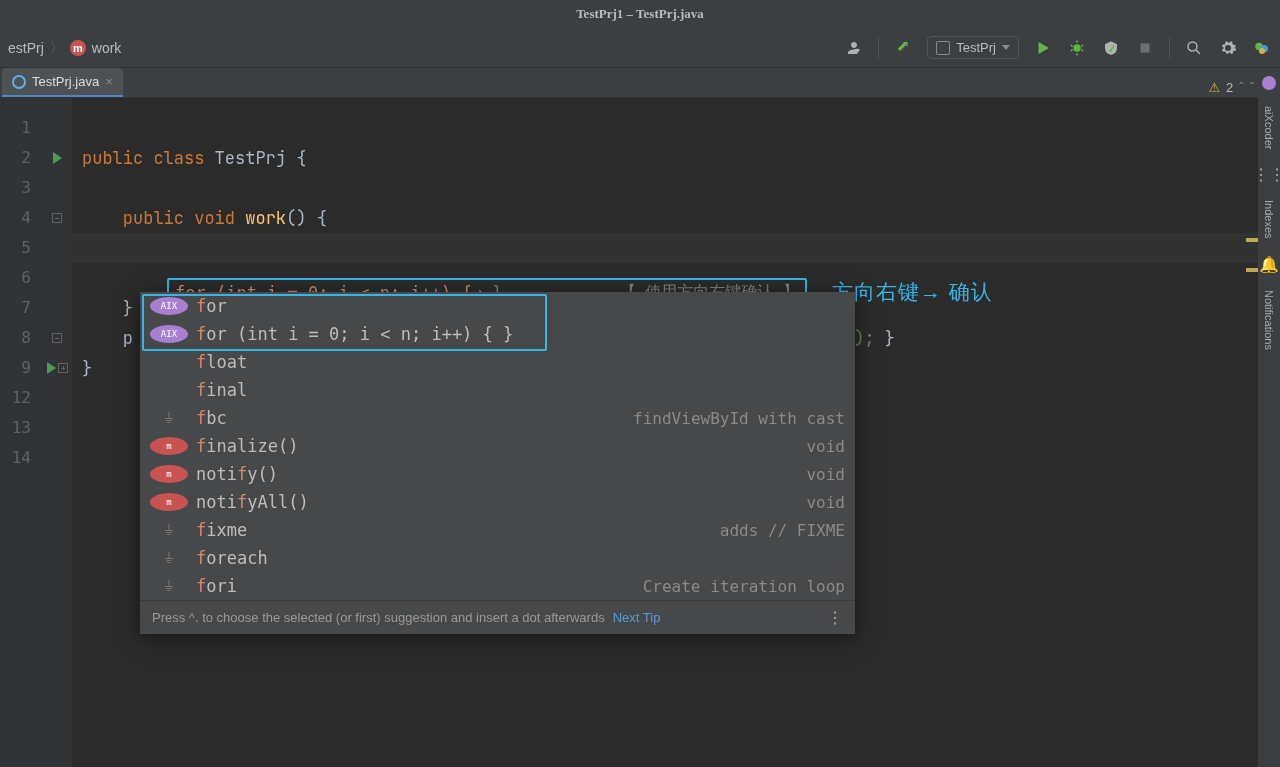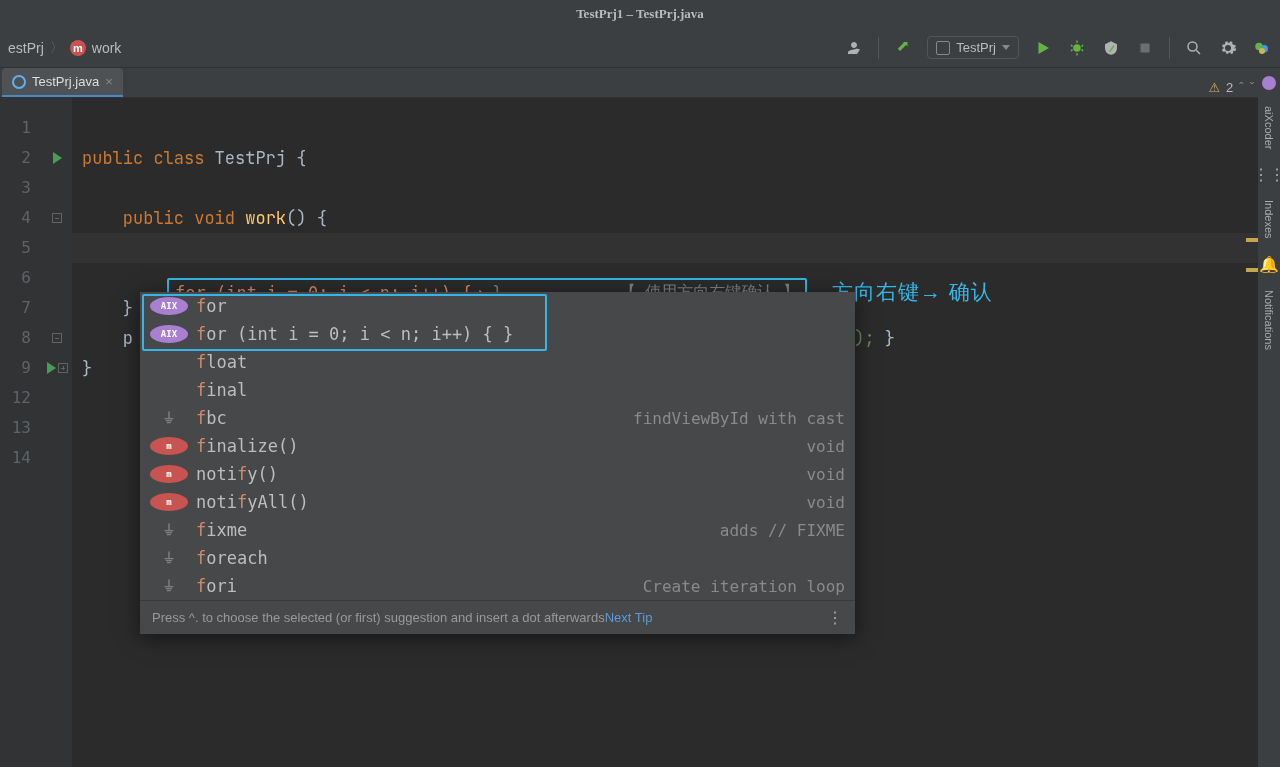--- a/index.html
+++ b/index.html
@@ -78,31 +78,31 @@
 .popup {
   position: absolute; left: 140px; top: 292px;
   width: 715px; background: #46484a;
   box-shadow: 0 4px 20px rgba(0,0,0,0.5);
   font-family: monospace; font-size: 17px;
 }
 .popup .item {
   height: 28px; display: flex; align-items: center;
   padding: 0 10px; gap: 8px;
 }
-.popup .item .icon { width: 38px; height: 18px; border-radius: 50%; display: inline-flex; align-items: center; justify-content: center; font-size: 9px; color: #fff; font-weight: bold; flex-shrink: 0; }
+.popup .item .icon { width: 38px; height: 18px; border-radius: 50%; display: inline-flex; align-items: center; justify-content: center; font-size: 9px; color: #fff; font-weight: normal; flex-shrink: 0; }
 .popup .item .icon.aix { background: #a87fd1; }
 .popup .item .icon.m { background: #c75450; }
 .popup .item .icon.t { color: #808080; background: transparent; font-size: 14px; }
 .popup .item .label { flex: 0 0 auto; }
 .popup .item .prefix { color: #d08b6b; }
 .popup .item .rest { color: #bdbdbd; }
 .popup .item .hint { margin-left: auto; color: #8a8a8a; font-size: 16px; }
 .popup .tip-bar {
   padding: 7px 12px; color: #999; font-size: 13px;
-  display: flex; align-items: center; 
+  display: flex; align-items: center; gap: 8px;
   border-top: 1px solid #3a3a3a;
   font-family: sans-serif;
 }
 .popup .next-tip { color: #5b9bd5; }
 .popup .kebab { margin-left: auto; color: #aaa; font-size: 16px; }
 .highlight { border: 2px solid #36b5e6; border-radius: 2px; position: absolute; pointer-events: none; }
 .right-bar {
   position: absolute; right: 0; top: 68px; bottom: 0;
   width: 22px; background: #3c3f41;
   display: flex; flex-direction: column; align-items: center;

